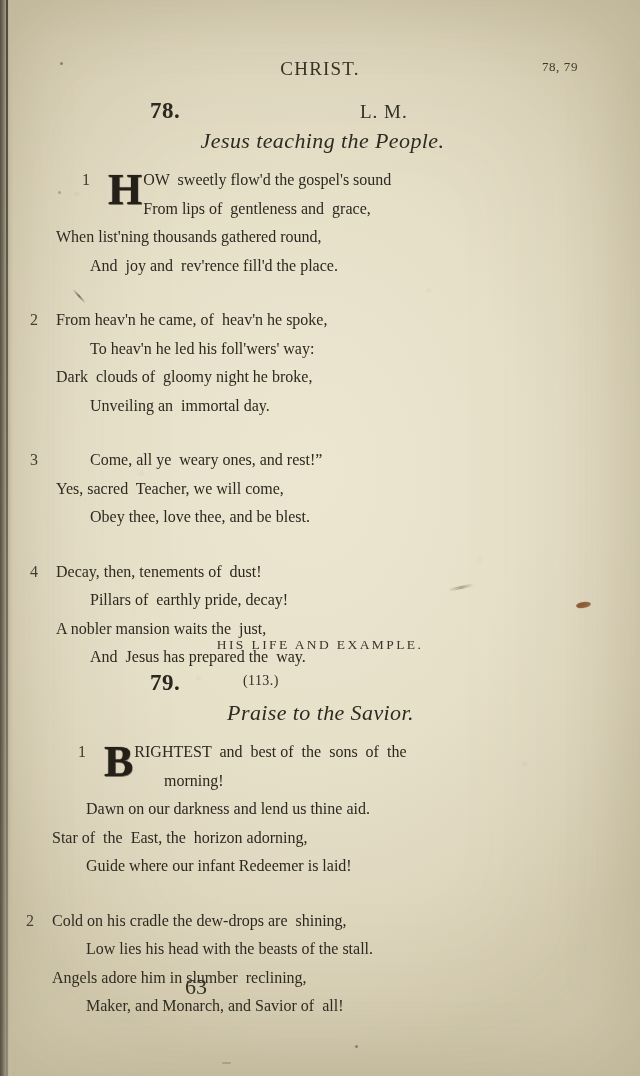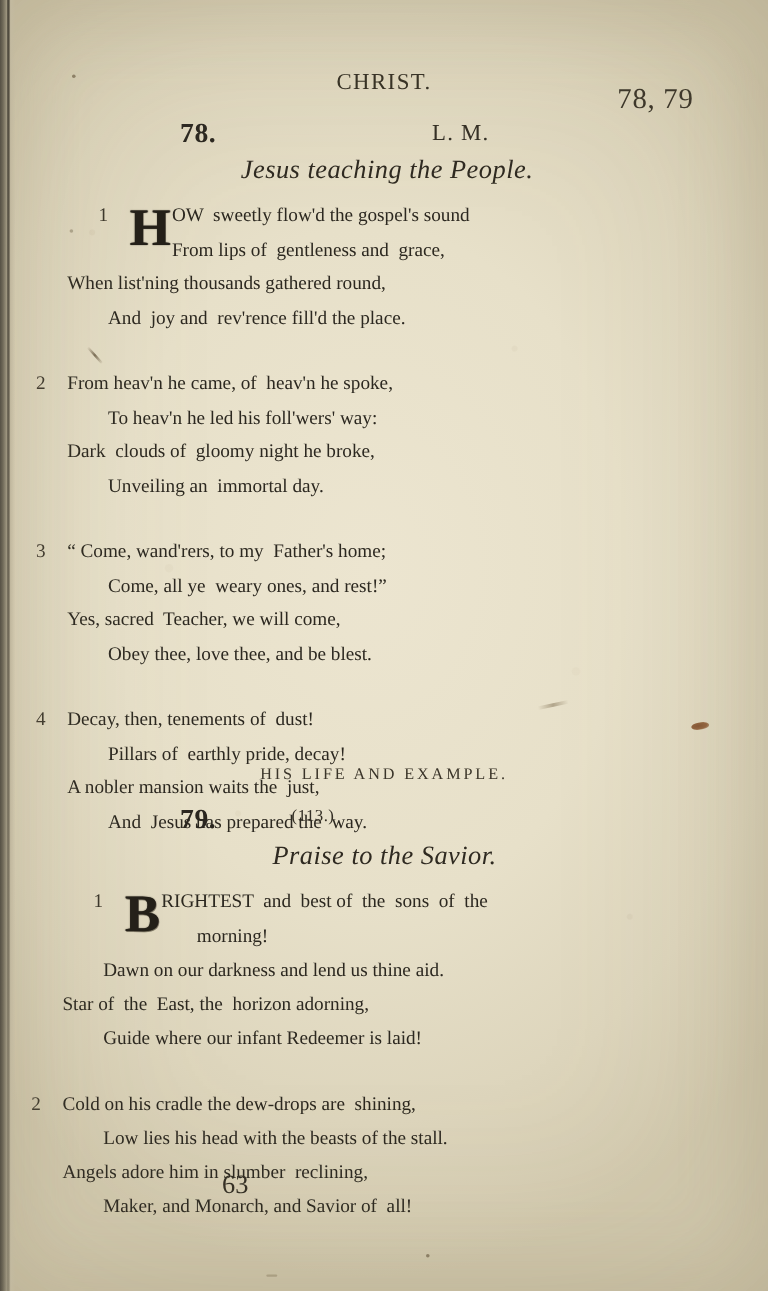--- a/index.html
+++ b/index.html
@@ -80,22 +80,22 @@
     position: absolute;
     left: 0; right: 0;
     text-align: center;
     font-size: 19px;
     letter-spacing: 1.2px;
     color: #353024;
   }
   .runhead-nums {
     position: absolute;
     right: 62px;
-    top: 12px;
-    font-size: 24px;
+    top: 1px;
+    font-size: 13px;
     letter-spacing: .6px;
     color: #3a3428;
     text-align: right;
   }
 
   
   .hymn { position: absolute; left: 0; width: 635px; }
 
   .hymn-head {
     position: relative;
@@ -236,21 +236,20 @@
         <div class="stanza" style="margin-left:-52px;margin-top:26px;">
           <div class="stanza-num">2</div>
           <div class="line">From heav'n he came, of  heav'n he spoke,</div>
           <div class="line indent">To heav'n he led his foll'wers' way:</div>
           <div class="line">Dark  clouds of  gloomy night he broke,</div>
           <div class="line indent">Unveiling an  immortal day.</div>
         </div>
 
         <div class="stanza" style="margin-left:-52px;margin-top:26px;">
           <div class="stanza-num">3</div>
-          <div class="line">“ Come, wand'rers, to my  Father's home;</div>
           <div class="line indent">Come, all ye  weary ones, and rest!”</div>
           <div class="line">Yes, sacred  Teacher, we will come,</div>
           <div class="line indent">Obey thee, love thee, and be blest.</div>
         </div>
 
         <div class="stanza" style="margin-left:-52px;margin-top:26px;">
           <div class="stanza-num">4</div>
           <div class="line">Decay, then, tenements of  dust!</div>
           <div class="line indent">Pillars of  earthly pride, decay!</div>
           <div class="line">A nobler mansion waits the  just,</div>

